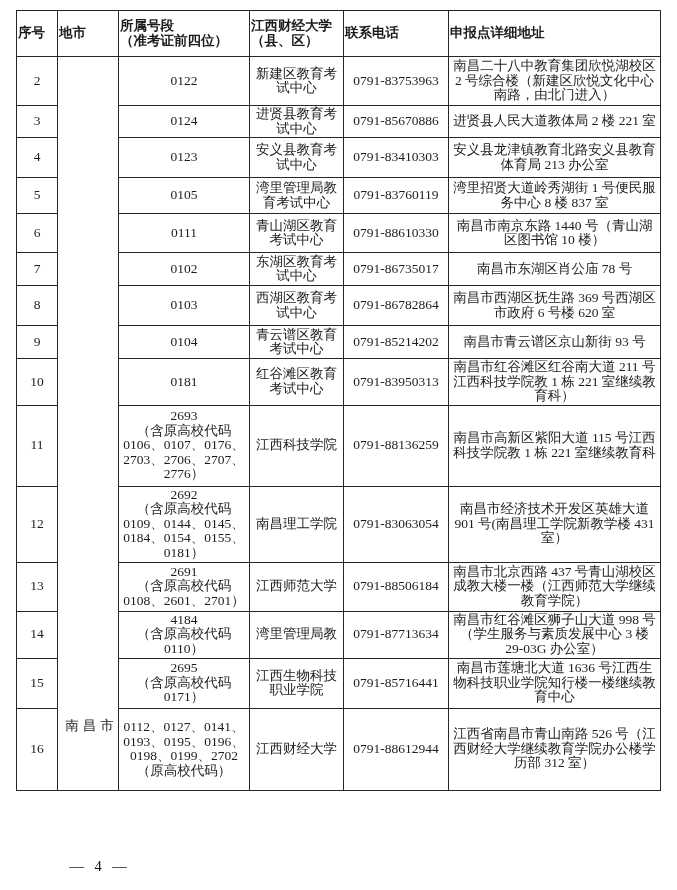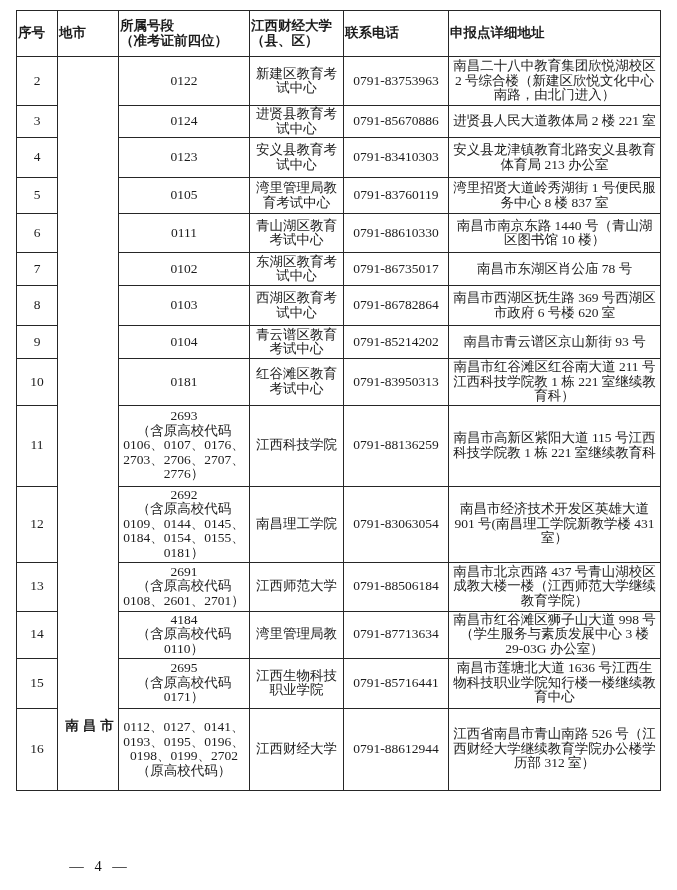--- a/index.html
+++ b/index.html
@@ -22,21 +22,21 @@
     font-family:"Liberation Sans","DejaVu Sans",sans-serif;
     font-weight:bold;text-align:left;white-space:pre-line;
     padding:2px 1px;height:41px;
   }
   td{text-align:center;}
   td.addr{text-align:center;padding:1px 4px;}
   td.seg,td.site{white-space:pre-line;margin-left:10px;}
   td.city-cell{position:relative;padding:0;}
   .city-label{
     position:absolute;left:7px;right:0;bottom:56px;
-    text-align:center;letter-spacing:4px;font-weight:bold;
+    text-align:center;letter-spacing:4px;
   }
   
   tbody tr:nth-child(1){height:49px;}
   tbody tr:nth-child(2){height:32px;}
   tbody tr:nth-child(3){height:40px;}
   tbody tr:nth-child(4){height:36px;}
   tbody tr:nth-child(5){height:39px;}
   tbody tr:nth-child(6){height:33px;}
   tbody tr:nth-child(7){height:40px;}
   tbody tr:nth-child(8){height:33px;}

